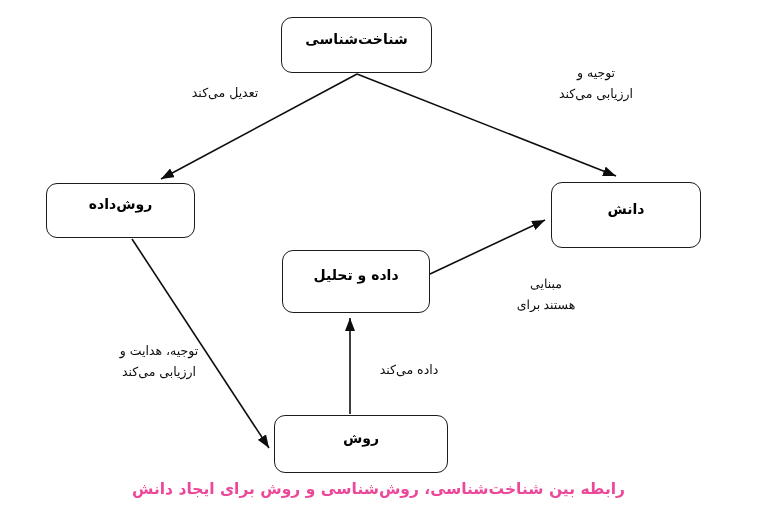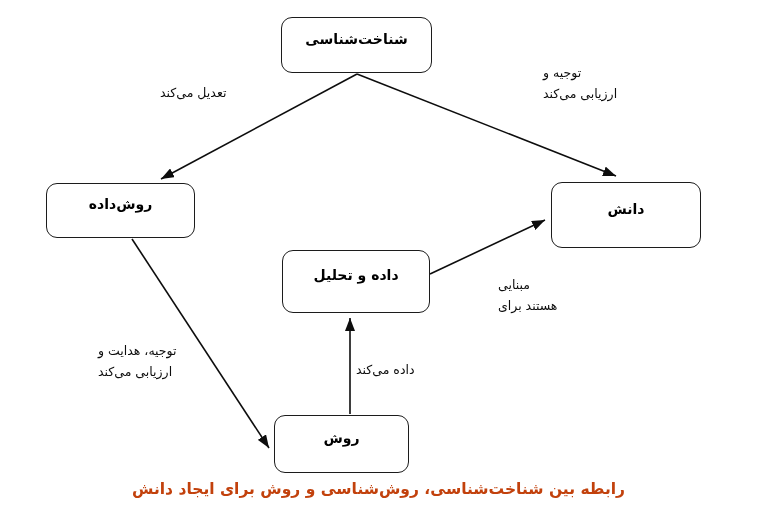--- a/index.html
+++ b/index.html
@@ -38,45 +38,45 @@
     padding-bottom: 13px;
     box-sizing: border-box;
     font-weight: bold;
     font-size: 14px;
     direction: rtl;
   }
   .node-epistemology  { left: 281px; top: 17px;  width: 151px; height: 56px; }
   .node-methodology   { left: 46px;  top: 183px; width: 149px; height: 55px; }
   .node-knowledge     { left: 551px; top: 182px; width: 150px; height: 66px; }
   .node-data-analysis { left: 282px; top: 250px; width: 148px; height: 63px; }
-  .node-method        { left: 274px; top: 415px; width: 135px; height: 58px; }
+  .node-method        { left: 274px; top: 415px; width: 174px; height: 58px; }
   .edge-label {
     position: absolute;
     direction: rtl;
-    text-align: left;
+    text-align: center;
     font-size: 12.5px;
     line-height: 21px;
     white-space: pre-line;
     color: #0d0d0d;
   }
   .el-modifies  { left: 160px; top: 82px;  width: 130px; }
   .el-justifies { left: 543px; top: 62px;  width: 106px; }
   .el-guides    { left: 98px;  top: 340px; width: 122px; }
   .el-creates   { left: 356px; top: 359px; width: 106px; }
-  .el-basis     { left: 498px; top: 274px; width: 96px;  }
+  .el-basis     { left: 498px; top: 274px; width: 96px; font-family: Liberation Serif, serif;  }
   .caption {
     position: absolute;
     left: 0;
     right: 0;
     top: 480px;
     text-align: center;
     direction: rtl;
     font-weight: bold;
     font-size: 15.5px;
-    color: #c2410c;
+    color: #ec4899;
   }
 </style>
 </head>
 <body>
 
 <div class="stage">
 
   <svg class="arrow-layer" viewBox="0 0 757 519" xmlns="http://www.w3.org/2000/svg">
     <defs>
       <marker id="ah" viewBox="0 0 13 10" refX="13" refY="5" markerWidth="13" markerHeight="10" markerUnits="userSpaceOnUse" orient="auto">

